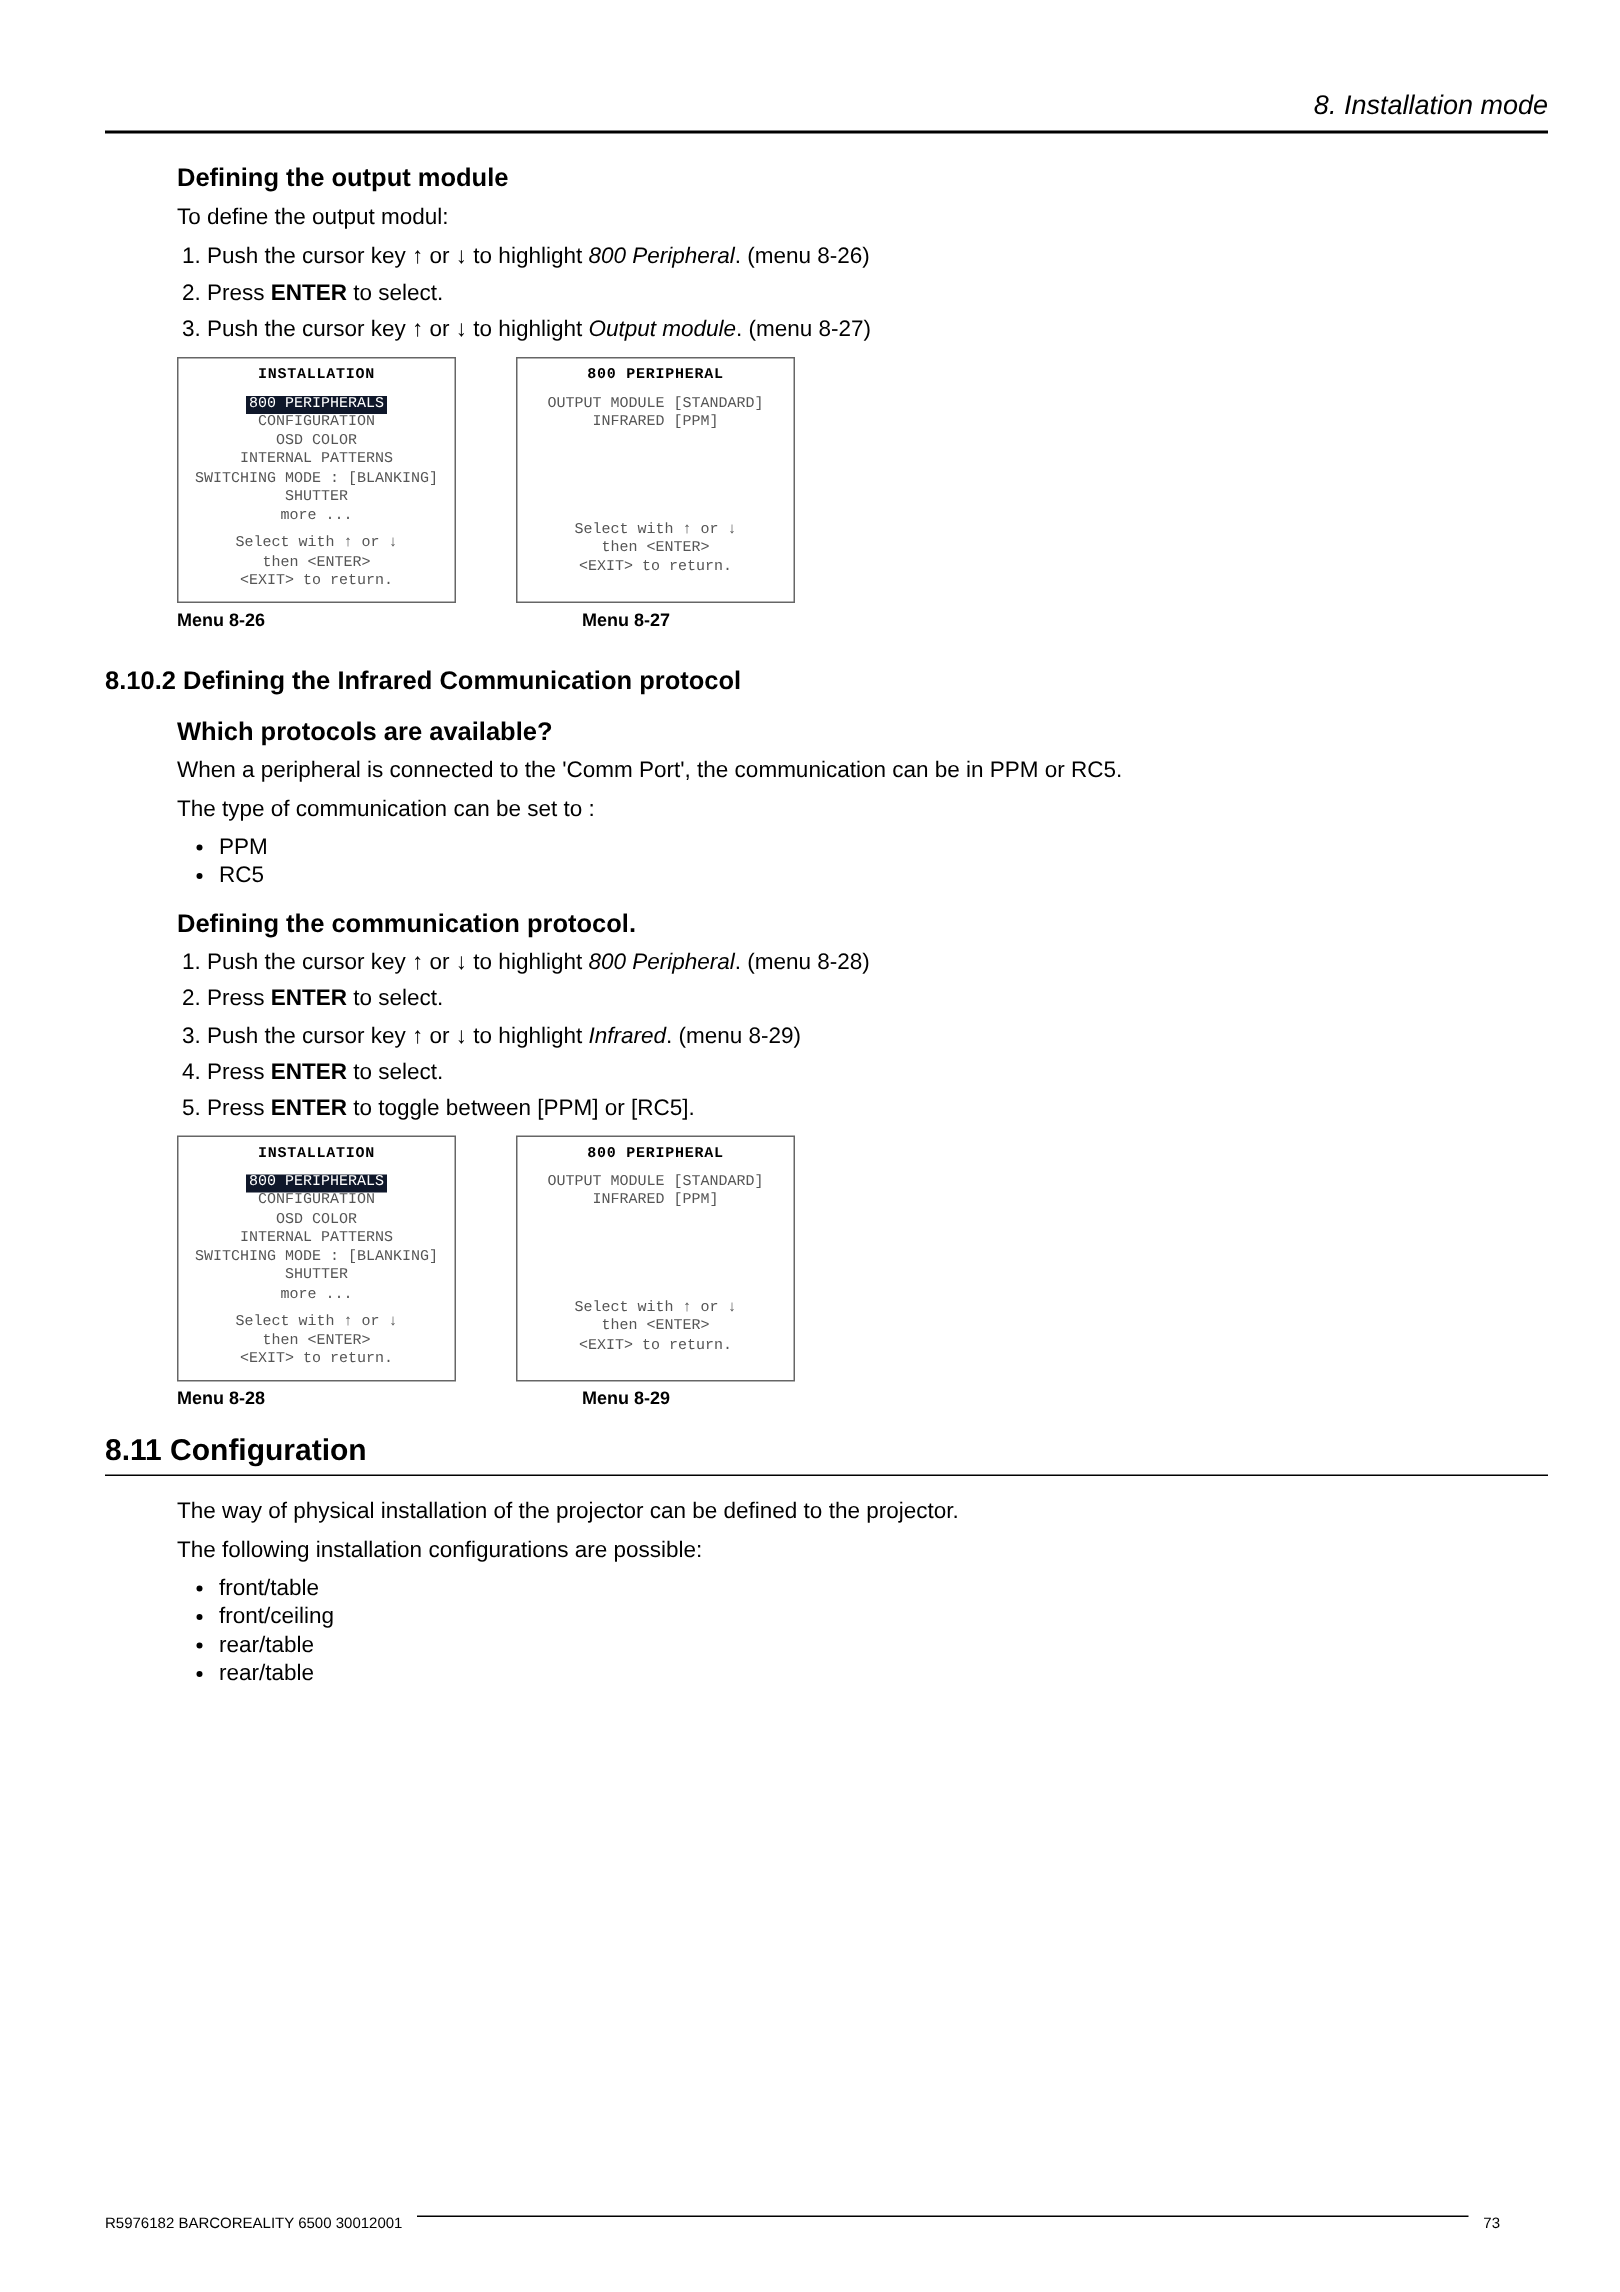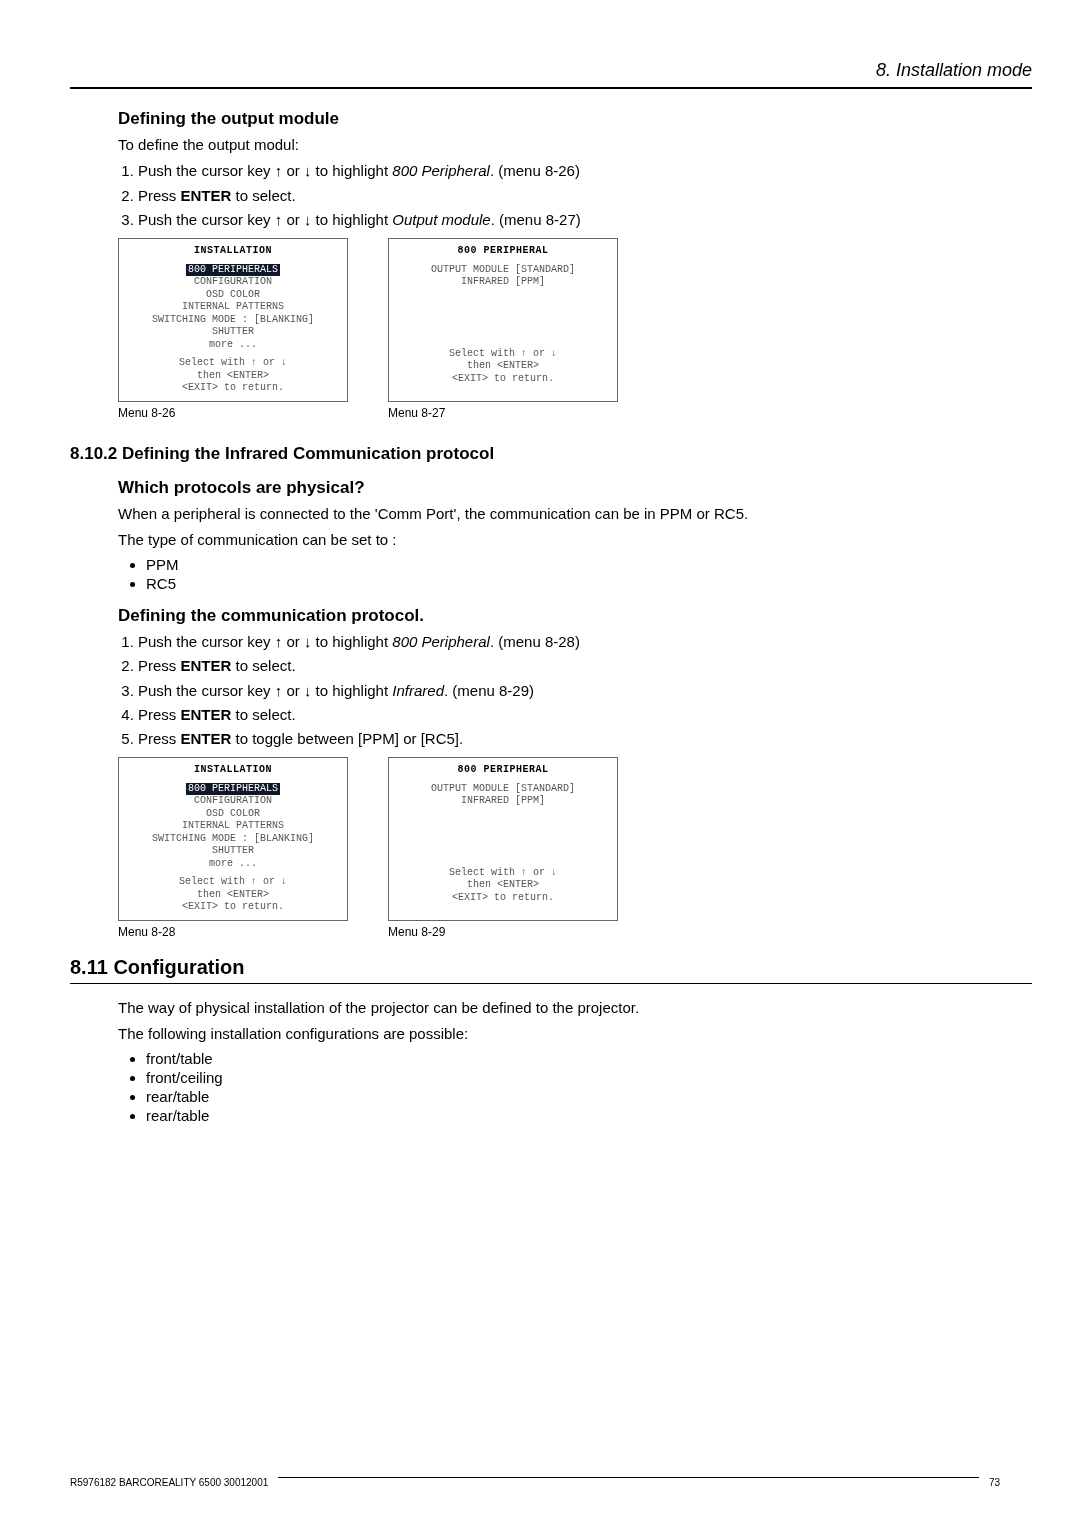--- a/index.html
+++ b/index.html
@@ -77,21 +77,21 @@
   }
   .ital { font-style: italic; }
   .bold { font-weight: bold; }
   .menus-row {
     display: flex;
     gap: 40px;
     margin: 8px 0 2px 0;
   }
   .menu-box {
     border: 1px solid #666;
-    width: 230px;
+    width: 186px;
     box-sizing: border-box;
     font-family: "Courier New", monospace;
     font-size: 10px;
     color: #555;
     line-height: 1.25;
     text-align: center;
     padding-bottom: 4px;
   }
   .menu-title {
     font-weight: bold;
@@ -109,20 +109,21 @@
   .hl {
     display: inline-block;
     background: #0f172a;
     color: #fff;
     padding: 0 2px;
   }
   .caption-row {
     display: flex;
     gap: 40px;
     margin: 4px 0 12px 0;
+    font-weight: bold;
   }
   .caption {
     width: 230px;
     font-size: 12px;
   }
   .footer-bar {
     position: absolute;
     left: 70px;
     right: 80px;
     bottom: 40px;
@@ -193,21 +194,21 @@
     </div>
     <div class="caption-row">
       <div class="caption">Menu 8-26</div>
       <div class="caption">Menu 8-27</div>
     </div>
   </div>
 
   <div class="h2">8.10.2 Defining the Infrared Communication protocol</div>
 
   <div class="body-indent">
-    <div class="h3">Which protocols are physical?</div>
+    <div class="h3">Which protocols are available?</div>
     <div class="p">When a peripheral is connected to the 'Comm Port', the communication can be in PPM or RC5.</div>
     <div class="p">The type of communication can be set to :</div>
     <ul class="bul">
       <li>PPM</li>
       <li>RC5</li>
     </ul>
 
     <div class="h3">Defining the communication protocol.</div>
     <ol class="steps">
       <li>

